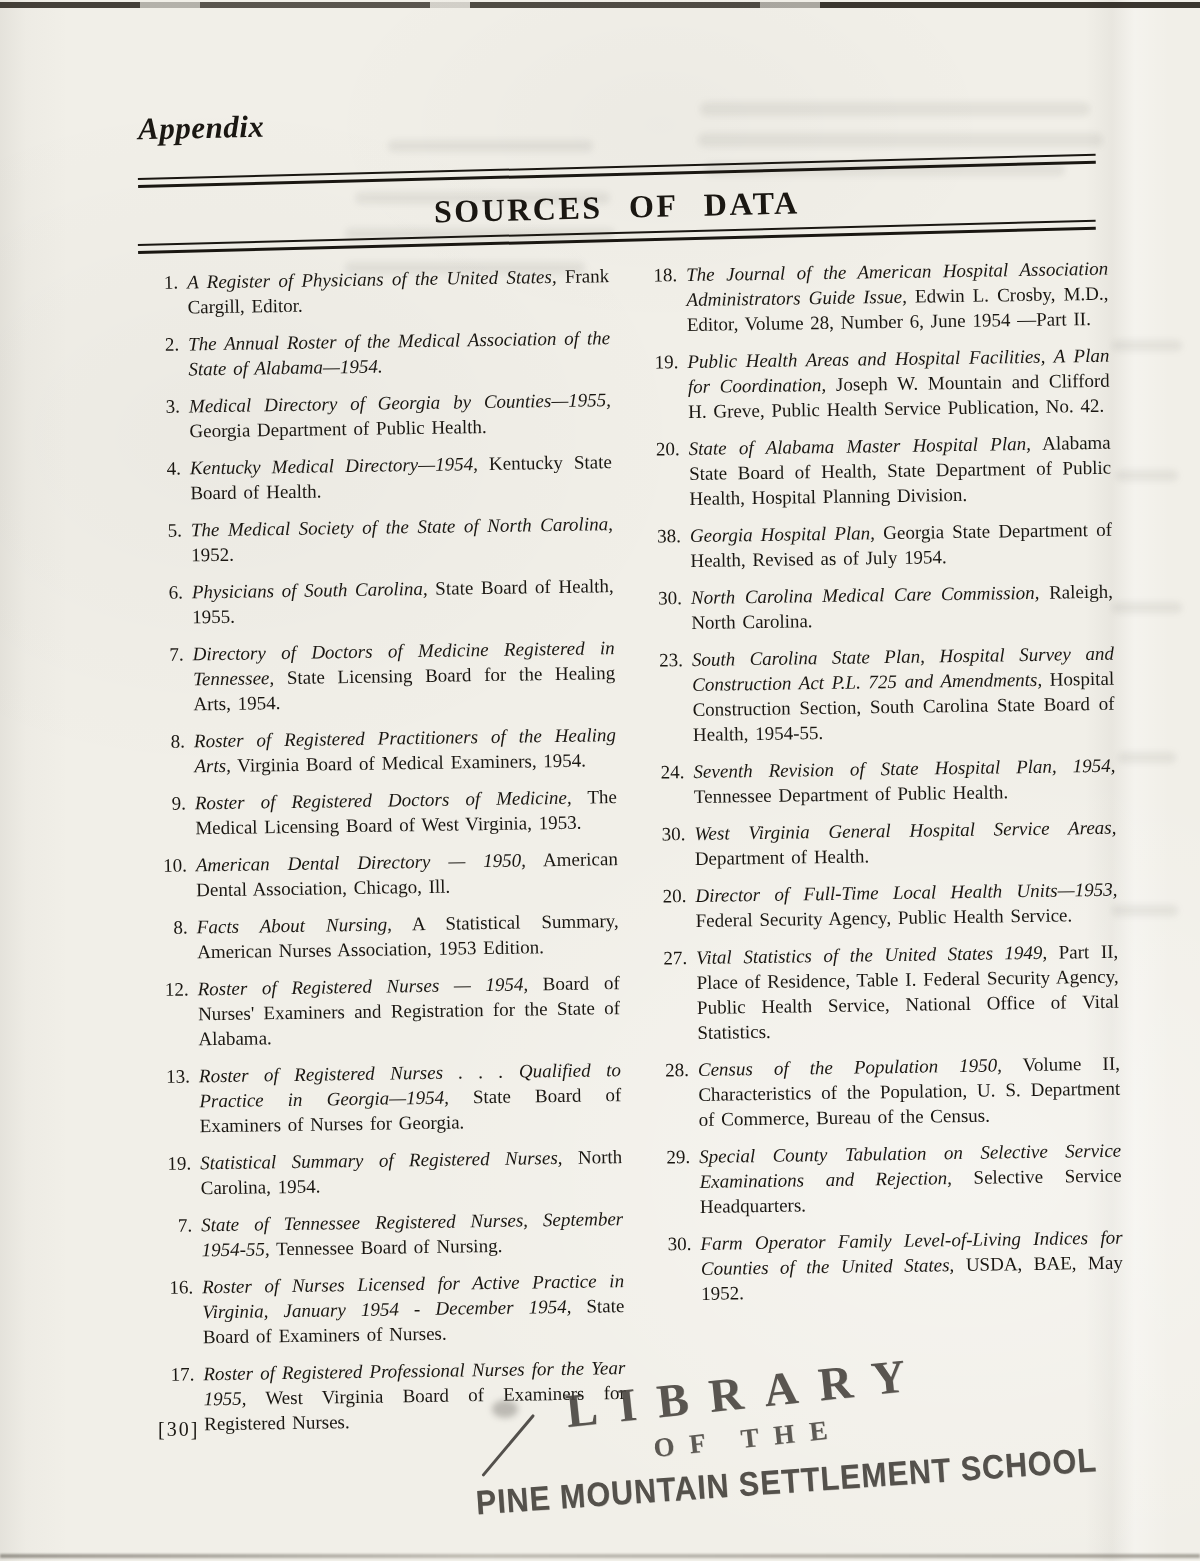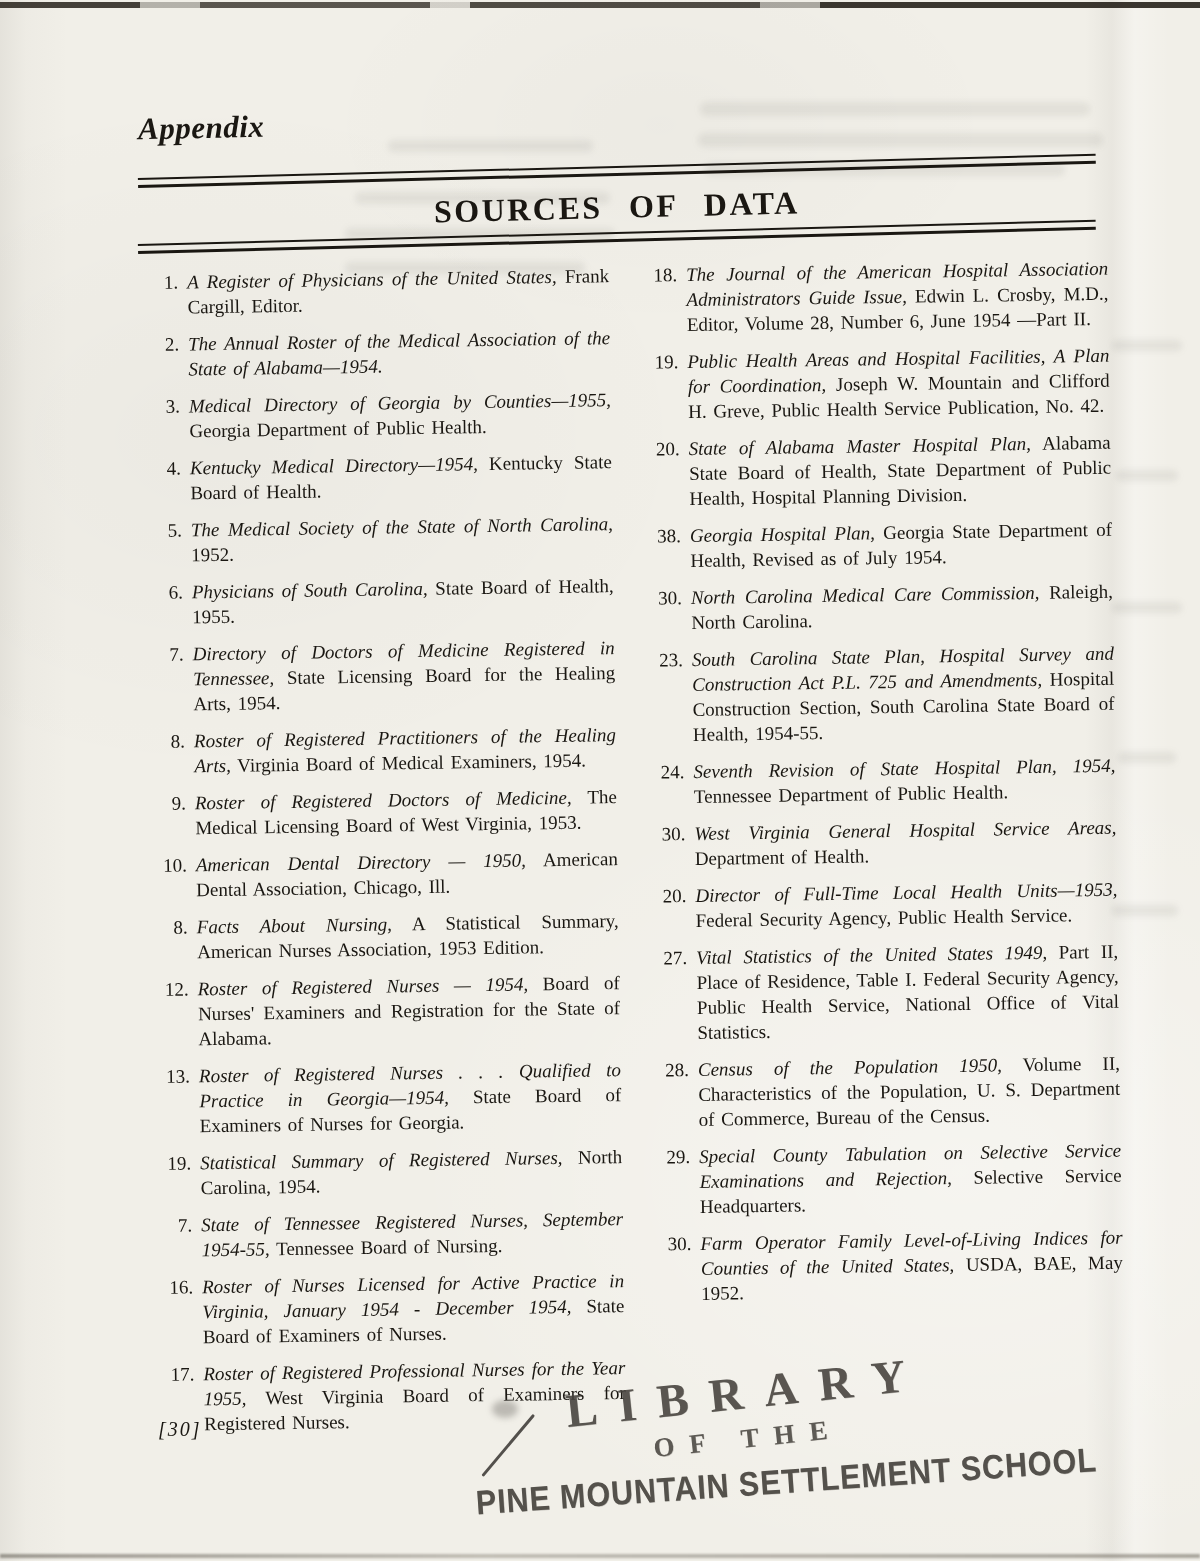--- a/index.html
+++ b/index.html
@@ -61,21 +61,21 @@
     position:absolute;left:146px;top:270px;width:962px;
     display:flex;gap:36px;
     transform:rotate(-0.85deg);transform-origin:left top;
   }
   .col{width:463px;list-style:none;}
   .src{display:flex;margin-bottom:12px;font-size:19px;line-height:25px;}
   .num{width:32px;flex-shrink:0;text-align:right;margin-right:9px;}
   .txt{flex:1;text-align:justify;word-spacing:2px;}
   .ttl{font-style:italic;}
 
-  .pageno{position:absolute;left:158px;top:1418px;font-size:20px;letter-spacing:2px;font-style:italic;}
+  .pageno{position:absolute;left:158px;top:1418px;font-size:20px;letter-spacing:2px;}
 
   .stamp{
     position:absolute;left:440px;top:1366px;width:600px;text-align:center;
     transform:rotate(-6deg);color:var(--stamp);
     text-shadow:0.5px 0.5px 0.5px rgba(70,66,60,0.35);
   }
   .stamp-l1{font-size:47px;font-weight:700;letter-spacing:21px;text-indent:21px;opacity:0.88;}
   .stamp-l2{font-size:27px;font-weight:700;letter-spacing:15px;text-indent:15px;margin-top:4px;opacity:0.85;}
   .stamp-l3{
     font-family:"Liberation Sans", sans-serif;

